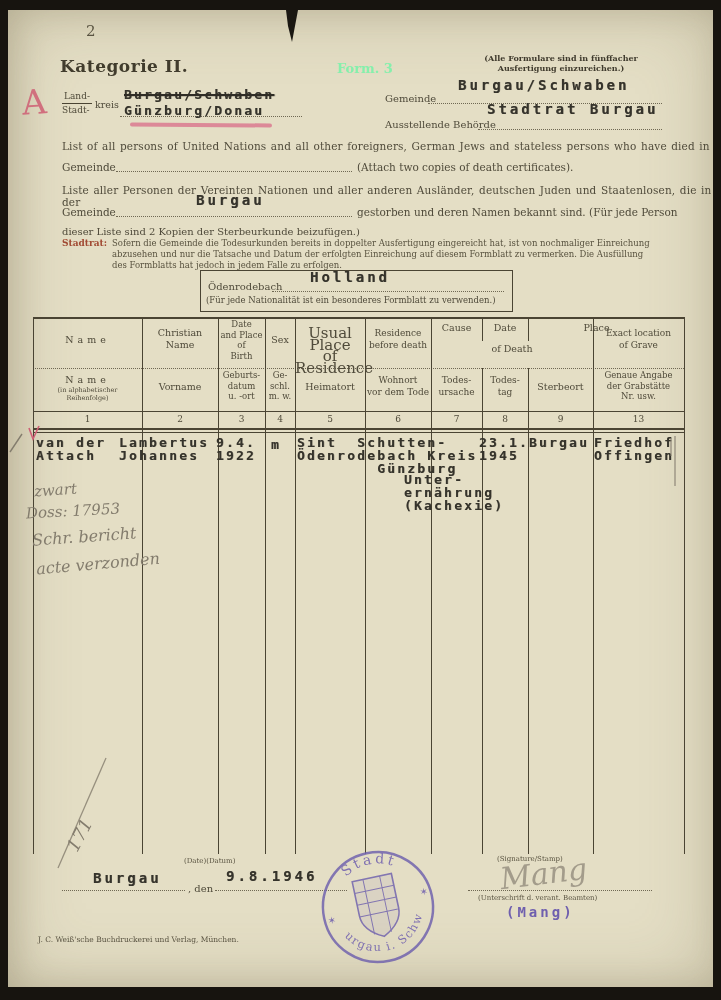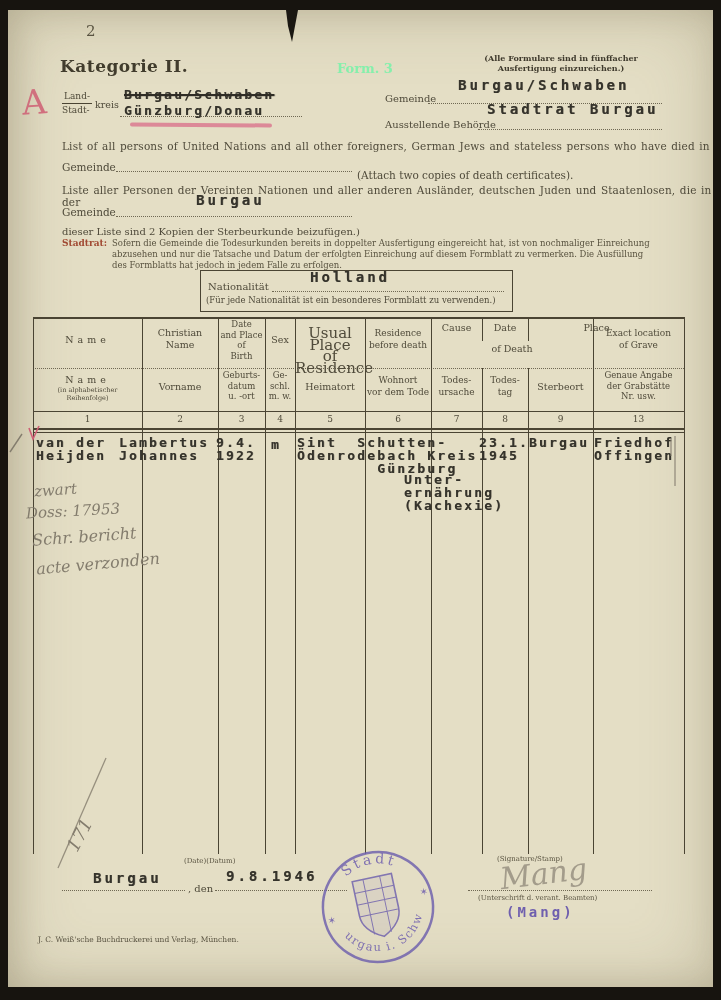--- a/index.html
+++ b/index.html
@@ -55,35 +55,36 @@
   <div class="abs p" style="left:385px;top:93px;font-size:10px;">Gemeinde</div>
   <div class="dotline" style="left:428px;top:103px;width:234px;"></div>
   <div class="abs t t2" style="left:458px;top:78px;">Burgau/Schwaben</div>
   <div class="abs p" style="left:385px;top:119px;font-size:10px;">Ausstellende Behörde</div>
   <div class="dotline" style="left:478px;top:129px;width:184px;"></div>
   <div class="abs t t2" style="left:487px;top:102px;">Stadtrat Burgau</div>
 
   <div class="abs p" style="left:62px;top:140px;font-size:10.5px;letter-spacing:.15px;word-spacing:1px;">List of all persons of United Nations and all other foreigners, German Jews and stateless persons who have died in</div>
   <div class="abs p" style="left:62px;top:161px;font-size:10.5px;">Gemeinde</div>
   <div class="dotline" style="left:116px;top:171px;width:236px;"></div>
-  <div class="abs p" style="left:357px;top:161px;font-size:10.5px;margin-top:8px;">(Attach two copies of death certificates).</div>
+  <div class="abs p" style="left:357px;top:161px;font-size:10.5px;">(Attach two copies of death certificates).</div>
 
   <div class="abs p" style="left:62px;top:184px;font-size:10.5px;letter-spacing:.15px;word-spacing:1px;">Liste aller Personen der Vereinten Nationen und aller anderen Ausländer, deutschen Juden und Staatenlosen, die in der</div>
   <div class="abs p" style="left:62px;top:206px;font-size:10.5px;">Gemeinde</div>
   <div class="dotline" style="left:116px;top:216px;width:236px;"></div>
   <div class="abs t t2" style="left:196px;top:193px;">Burgau</div>
+  <div class="abs p" style="left:357px;top:206px;font-size:10.5px;">gestorben und deren Namen bekannt sind. (Für jede Person</div>
   <div class="abs p" style="left:62px;top:226px;font-size:10px;">dieser Liste sind 2 Kopien der Sterbeurkunde beizufügen.)</div>
 
   <div class="abs p" style="left:62px;top:238px;font-size:9px;font-weight:700;color:#a14a33;">Stadtrat:</div>
   <div class="abs p prl" style="left:112px;top:238px;width:556px;font-size:8.5px;line-height:11px;color:#58523f;">Sofern die Gemeinde  die Todesurkunden bereits in doppelter Ausfertigung eingereicht hat, ist von nochmaliger Einreichung
 abzusehen und nur die Tatsache und Datum der erfolgten Einreichung auf diesem Formblatt zu vermerken. Die Ausfüllung
 des Formblatts hat jedoch in jedem Falle zu erfolgen.</div>
 
   <div class="abs" style="left:200px;top:270px;width:311px;height:40px;border:1.5px solid #4a4433;"></div>
-  <div class="abs p" style="left:208px;top:281px;font-size:10px;">Nationalität</div>
+  <div class="abs p" style="left:208px;top:281px;font-size:10px;">Ödenrodebach</div>
   <div class="dotline" style="left:272px;top:291px;width:232px;"></div>
   <div class="abs t t2" style="left:310px;top:270px;">Holland</div>
   <div class="abs p" style="left:206px;top:295px;font-size:8.5px;">(Für jede Nationalität ist ein besonderes Formblatt zu verwenden.)</div>
 
   <div class="hline" style="left:33px;top:317px;width:651px;height:2px;"></div>
   <div class="dotline" style="left:33px;top:368px;width:651px;"></div>
   <div class="hline" style="left:33px;top:411px;width:651px;"></div>
   <div class="hline" style="left:33px;top:428px;width:651px;height:2px;"></div>
   <div class="hline" style="left:33px;top:432px;width:651px;"></div>
 
@@ -147,21 +148,21 @@
   <div class="cell" style="left:218px;top:414px;width:47px;font-size:9px;">3</div>
   <div class="cell" style="left:265px;top:414px;width:30px;font-size:9px;">4</div>
   <div class="cell" style="left:295px;top:414px;width:70px;font-size:9px;">5</div>
   <div class="cell" style="left:365px;top:414px;width:66px;font-size:9px;">6</div>
   <div class="cell" style="left:431px;top:414px;width:51px;font-size:9px;">7</div>
   <div class="cell" style="left:482px;top:414px;width:46px;font-size:9px;">8</div>
   <div class="cell" style="left:528px;top:414px;width:65px;font-size:9px;">9</div>
   <div class="cell" style="left:593px;top:414px;width:91px;font-size:9px;">13</div>
 
   <div class="abs t" style="left:36px;top:436px;">van der
-Heijden</div>
+Attach</div>
   <div class="abs t" style="left:119px;top:436px;">Lambertus
 Johannes</div>
   <div class="abs t" style="left:216px;top:436px;">9.4.
 1922</div>
   <div class="abs t" style="left:271px;top:438px;">m</div>
   <div class="abs t" style="left:297px;top:436px;">Sint  Schutten-
 Ödenrodebach Kreis
         Günzburg</div>
   <div class="abs t" style="left:404px;top:473px;">Unter-
 ernährung

